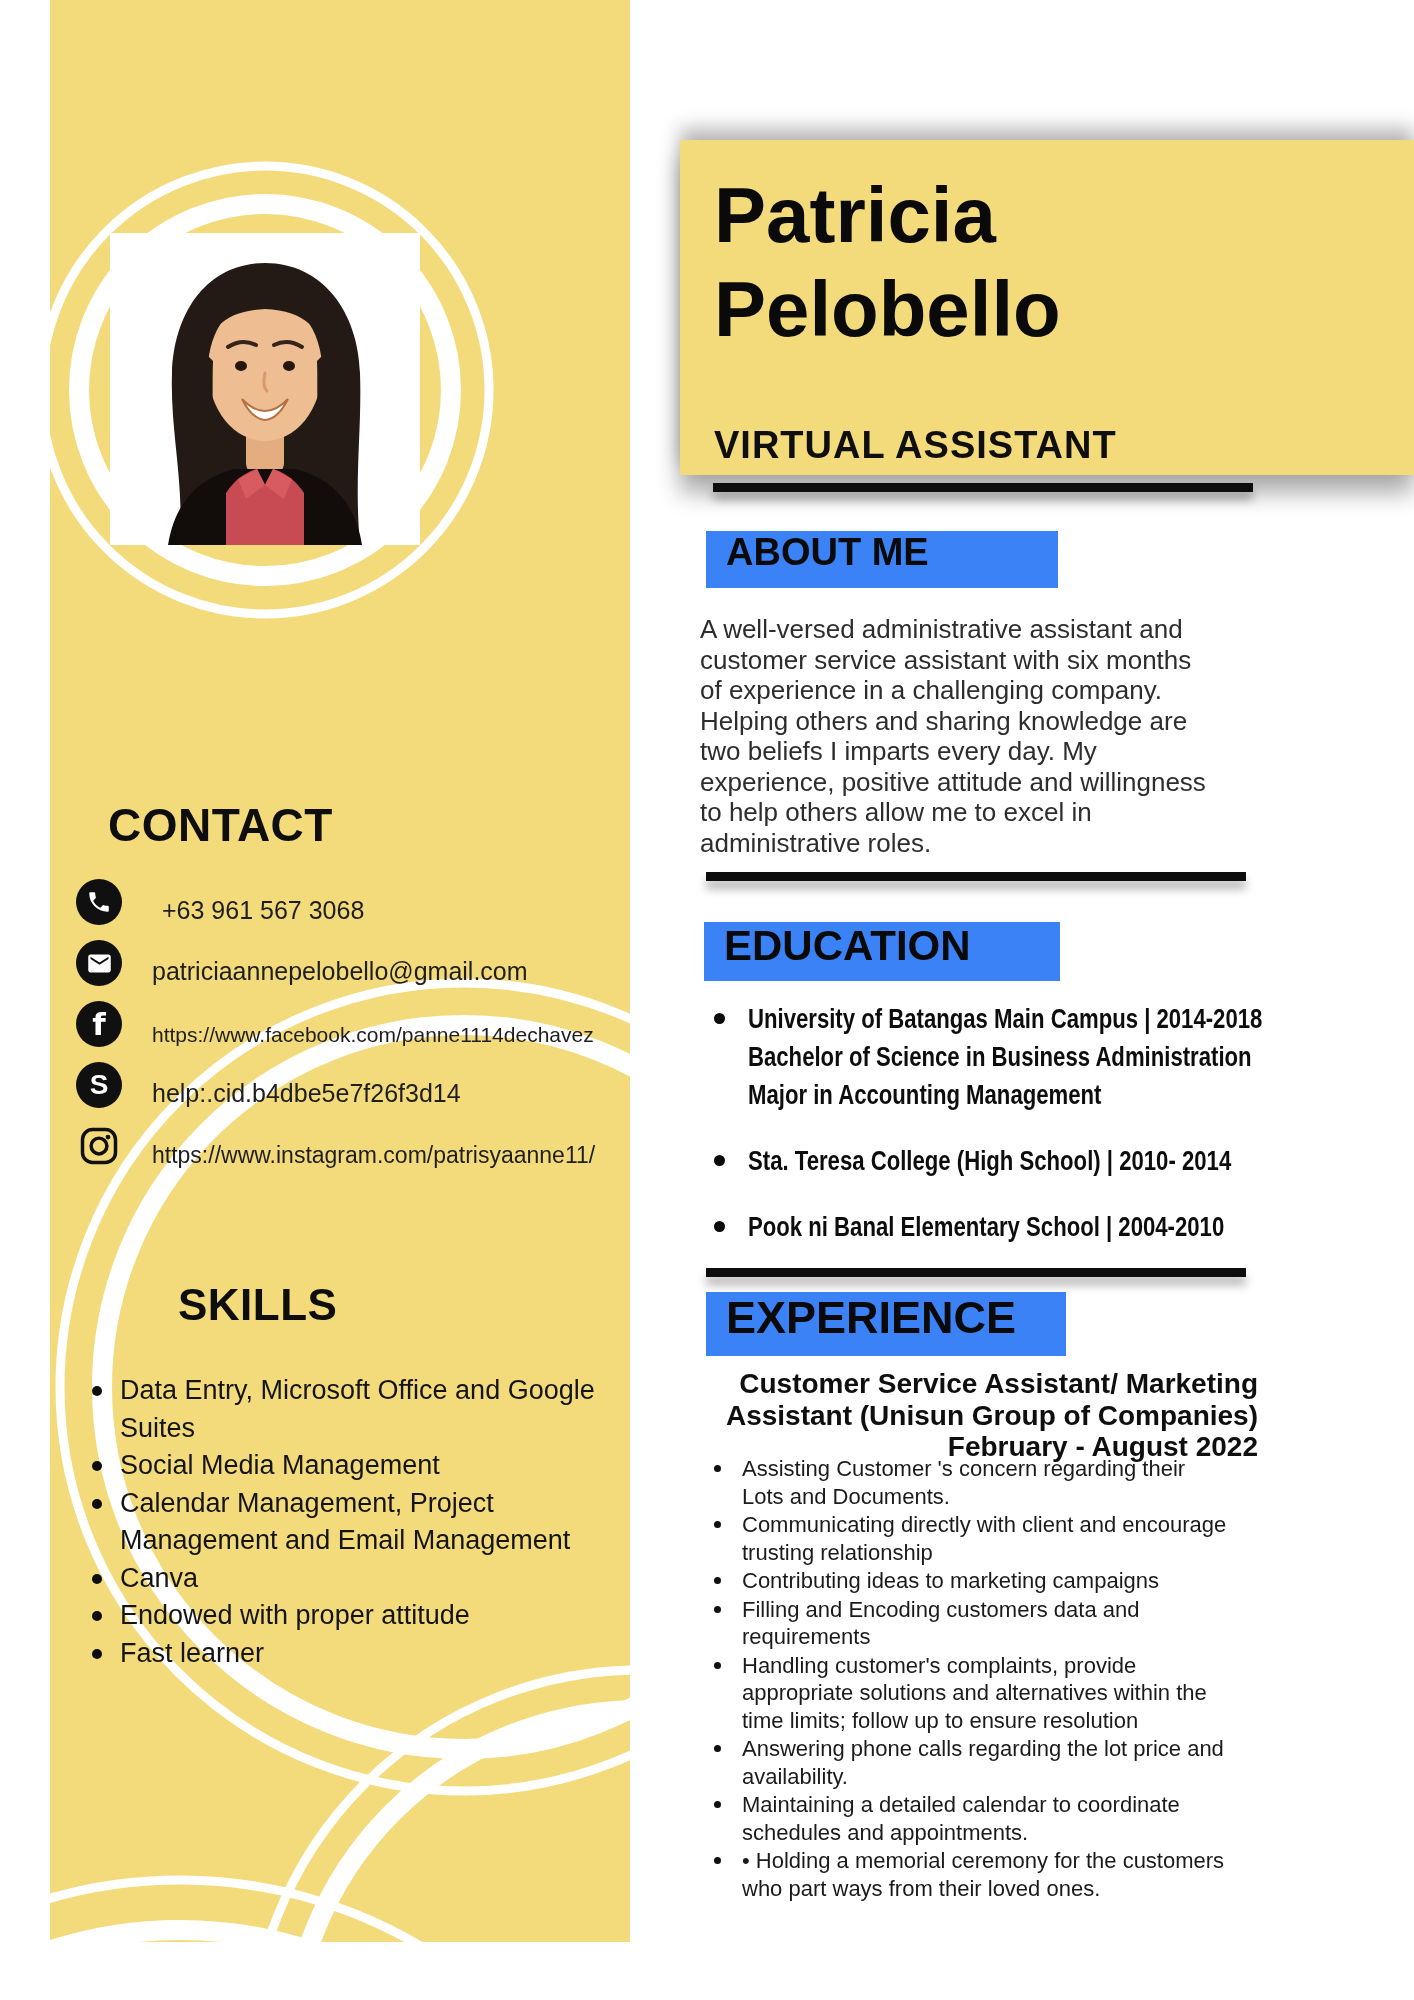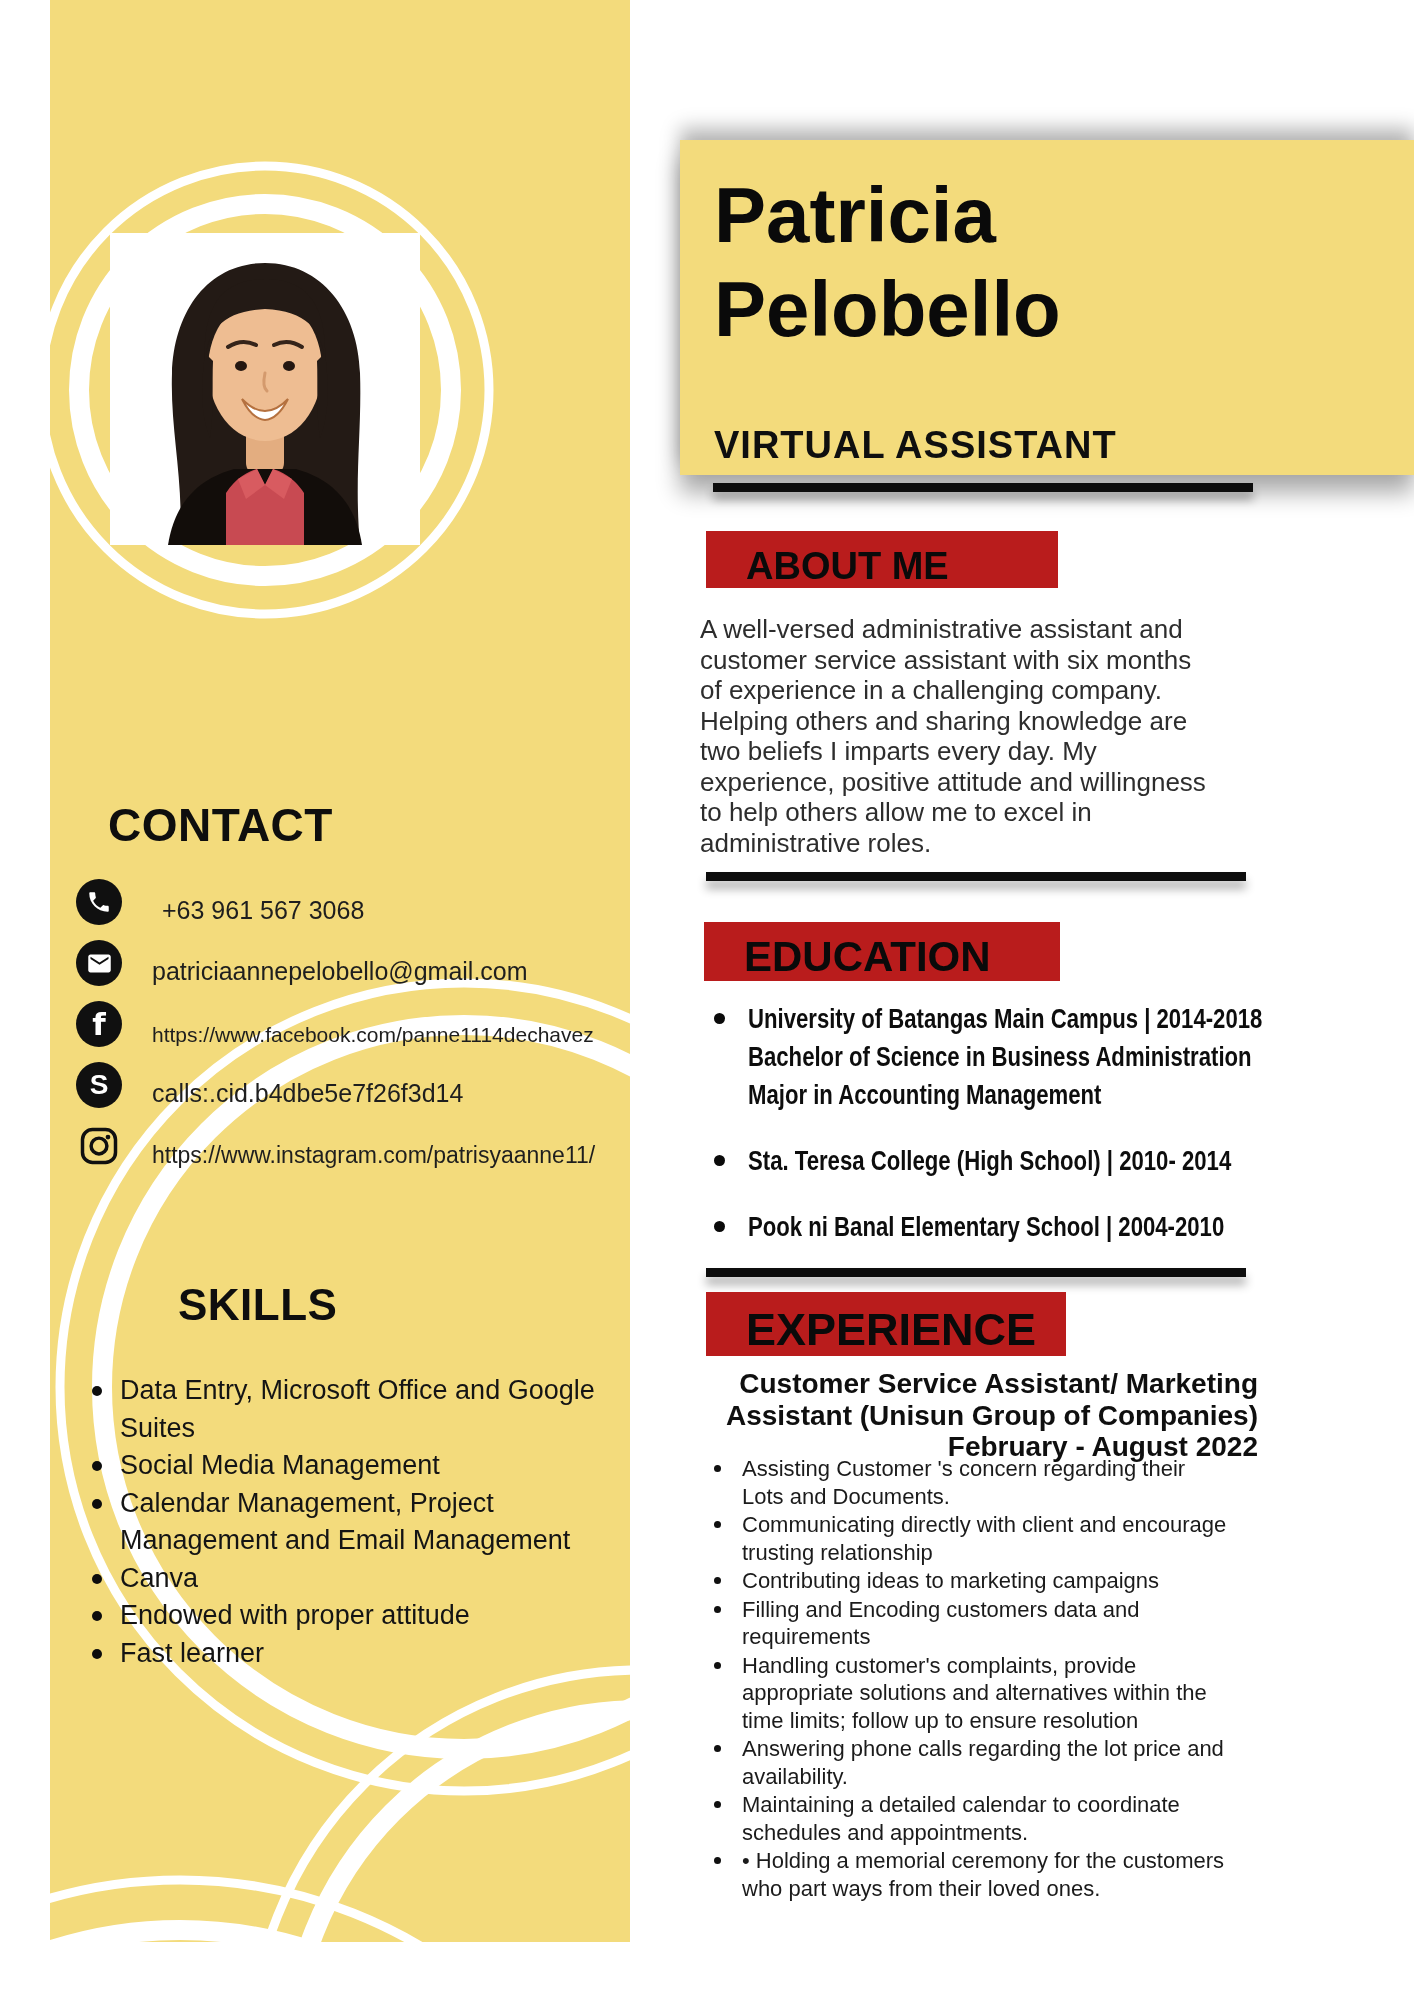--- a/index.html
+++ b/index.html
@@ -37,22 +37,22 @@
   
   .header-box{position:absolute;left:680px;top:140px;width:734px;height:335px;background:#F3DB7C;box-sizing:border-box;
     padding:28px 0 0 34px;box-shadow:0 -12px 18px rgba(0,0,0,.28), 0 18px 22px rgba(0,0,0,.33);}
   .name-line{font-size:78px;font-weight:800;line-height:94px;color:#0a0a0a;}
   .role-title{margin-top:68px;font-size:38px;font-weight:600;letter-spacing:1px;color:#0f0f0f;}
   
   .divider{position:absolute;height:9px;background:#0d0d0d;box-shadow:0 8px 10px rgba(0,0,0,.30);}
   #divider-1{left:713px;top:483px;width:540px;}
   #divider-2{left:706px;top:872px;width:540px;}
   #divider-3{left:706px;top:1268px;width:540px;}
-  .tag{position:absolute;background:#b91c1c;display:flex;align-items:flex-end;box-sizing:border-box;
-    padding-left:40px;font-weight:800;color:#0a0a0a;}
+  .tag{position:absolute;background:#3b82f6;display:flex;align-items:flex-start;box-sizing:border-box;
+    padding-left:20px;font-weight:800;color:#0a0a0a;}
   #tag-about{left:706px;top:531px;width:352px;height:57px;font-size:38px;}
   #tag-education{left:704px;top:922px;width:356px;height:59px;font-size:42px;}
   #tag-experience{left:706px;top:1292px;width:360px;height:64px;font-size:45px;}
   .about-body{position:absolute;left:700px;top:614px;width:517px;font-size:26px;line-height:30.5px;color:#2d2d2d;}
   .edu-list{position:absolute;left:704px;top:1000px;width:710px;}
   .edu-item{position:relative;padding-left:44px;margin-bottom:28px;font-weight:700;color:#0d0d0d;}
   .edu-item::before{content:"";position:absolute;left:10px;top:13px;width:11px;height:11px;border-radius:50%;background:#0a0a0a;}
   .edu-text{display:block;width:660px;transform:scaleX(.82);transform-origin:0 0;font-size:27px;line-height:38px;}
   .edu-text span{display:block;}
   .exp-title{position:absolute;left:700px;top:1368px;width:558px;font-size:28px;font-weight:700;line-height:31.5px;color:#0f0f0f;text-align:right;}
@@ -134,21 +134,21 @@
         </span>
         <span class="contact-text" data-name="contact-value">https://www.facebook.com/panne1114dechavez</span>
       </div>
 
       <div class="contact-row" data-name="contact-row">
         <span class="contact-icon" data-name="skype-icon">
 
           <span class="g g-skype" data-name="skype-glyph"></span>
 
         </span>
-        <span class="contact-text" data-name="contact-value">calls:.cid.b4dbe5e7f26f3d14</span>
+        <span class="contact-text" data-name="contact-value">help:.cid.b4dbe5e7f26f3d14</span>
       </div>
 
       <div class="contact-row" data-name="contact-row">
         <span class="contact-icon" data-name="instagram-icon">
 
           <span class="g g-insta" data-name="instagram-glyph">
             <svg viewBox="0 0 24 24" width="44" height="44">
               <rect x="3" y="3" width="18" height="18" rx="5.5" fill="none" stroke="#101010" stroke-width="1.9"></rect>
               <circle cx="12" cy="12" r="4.3" fill="none" stroke="#101010" stroke-width="1.9"></circle>
               <circle cx="16.9" cy="7.1" r="1.3" fill="#101010"></circle>

